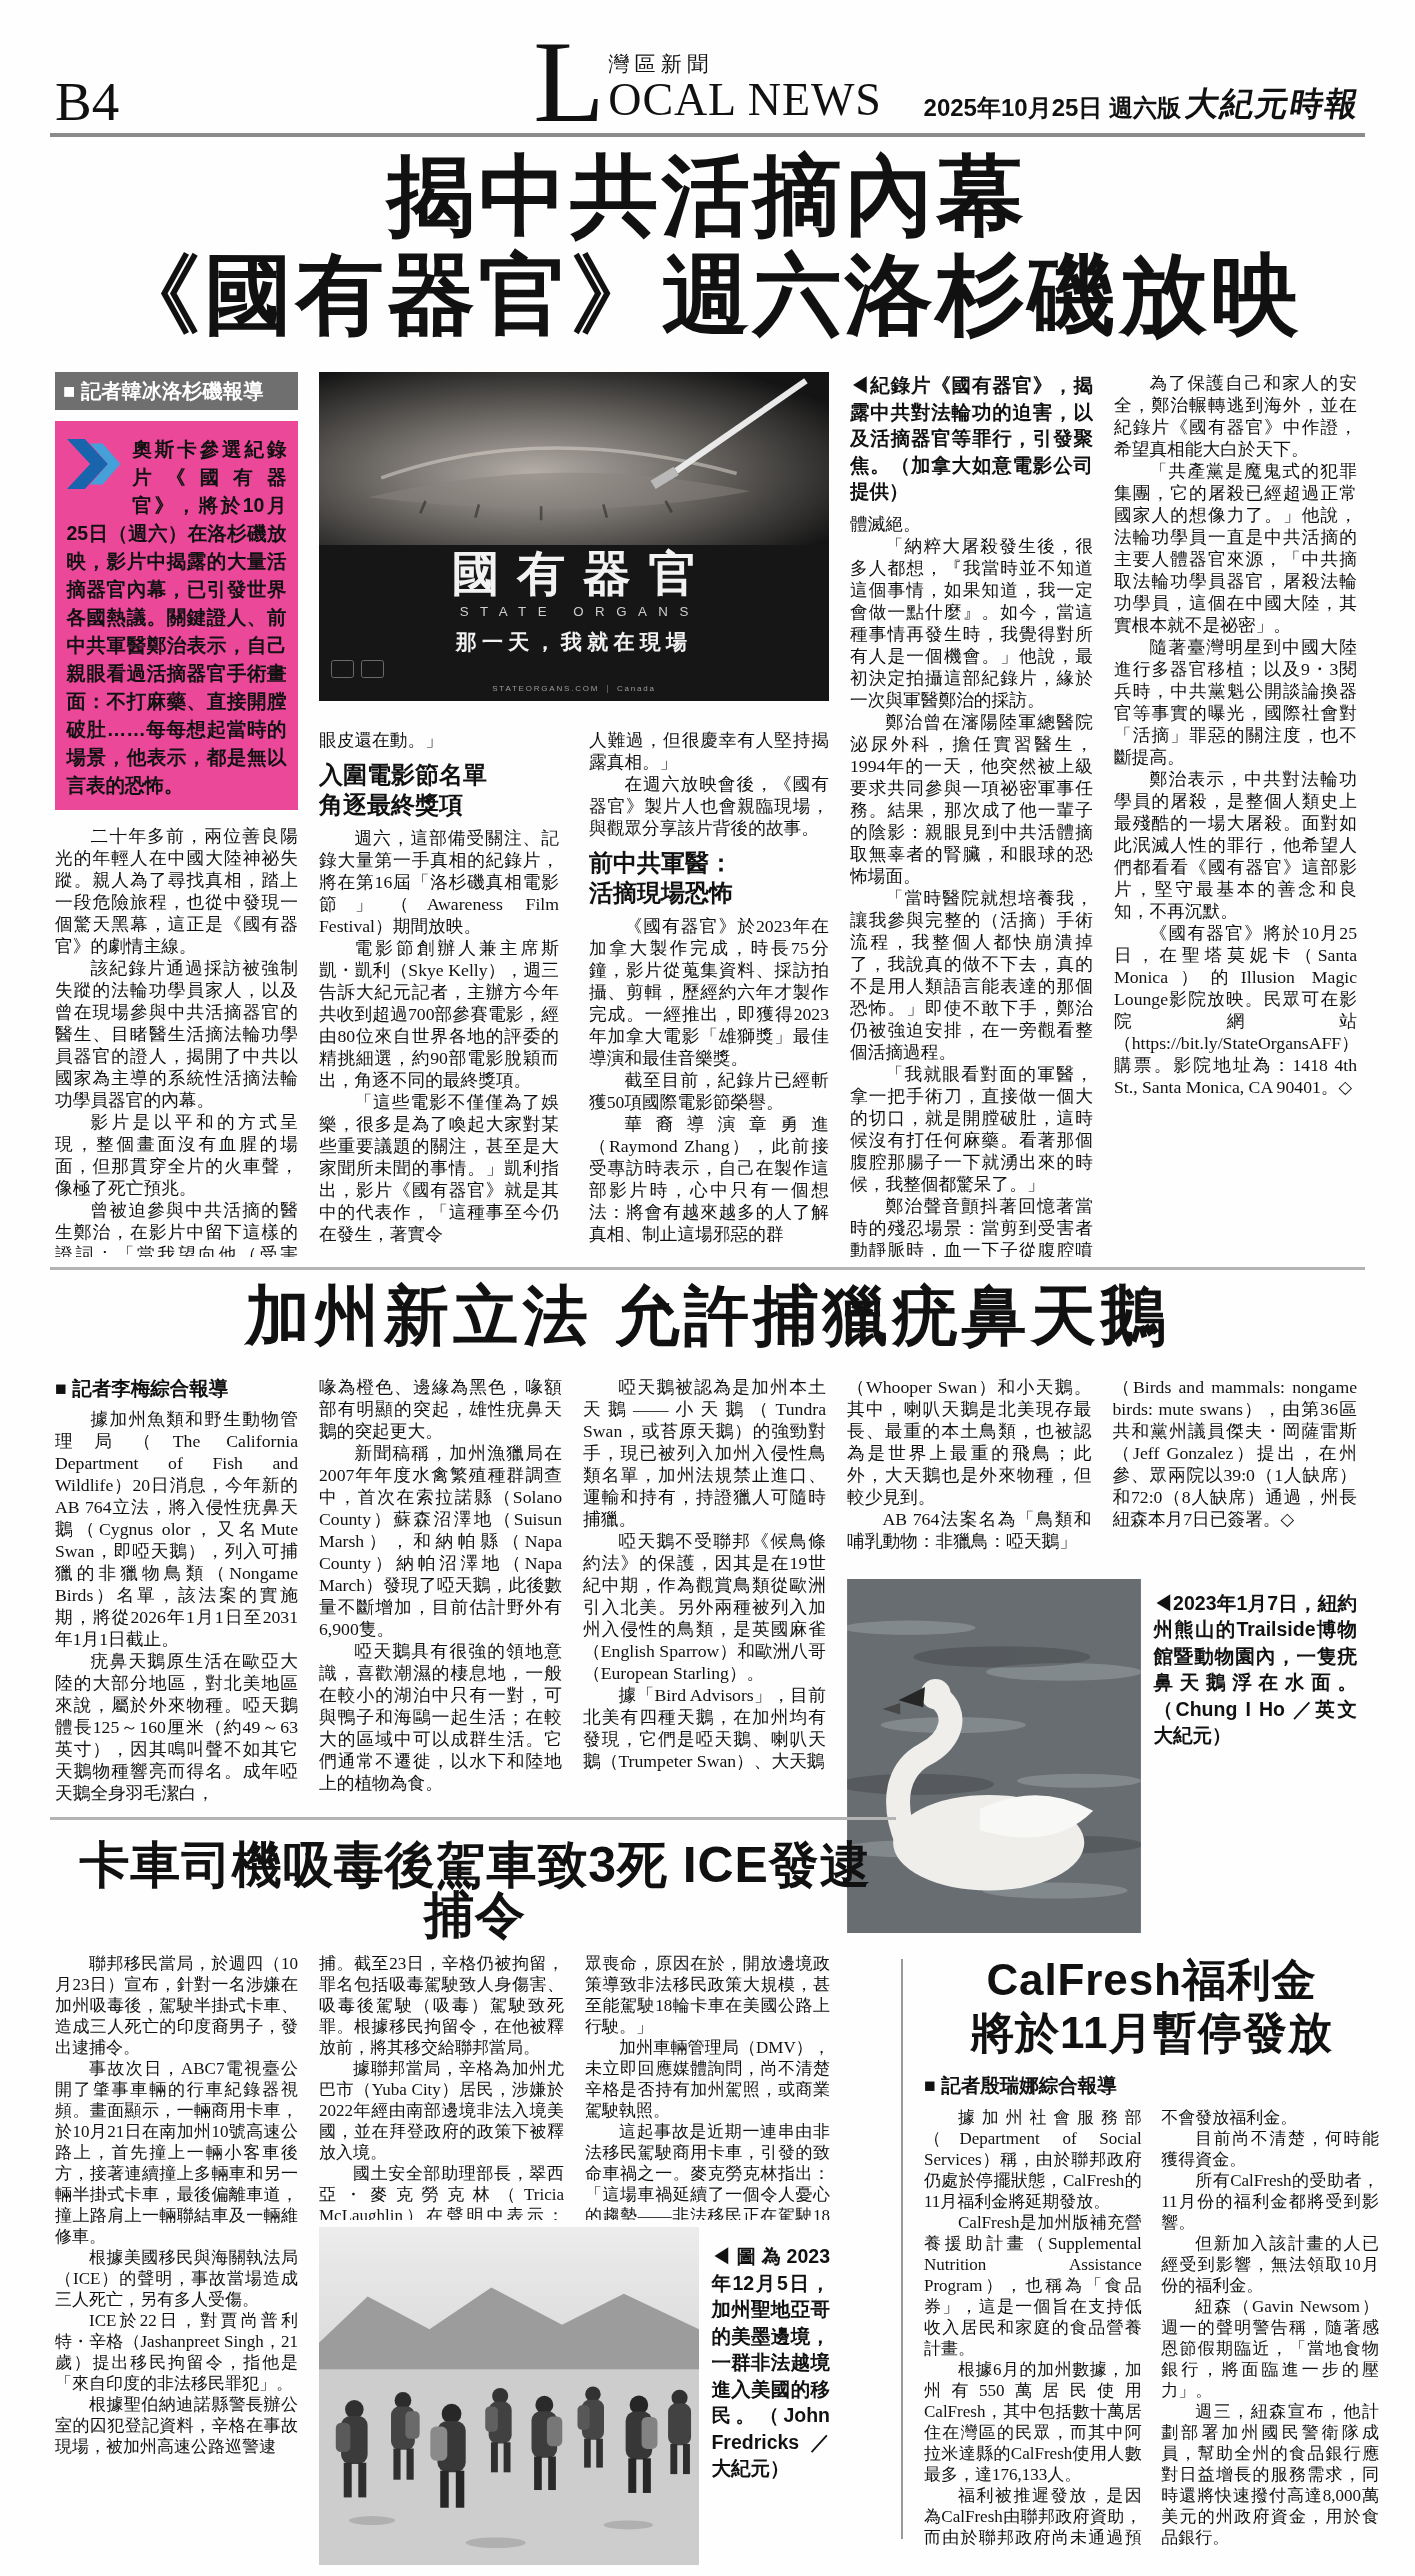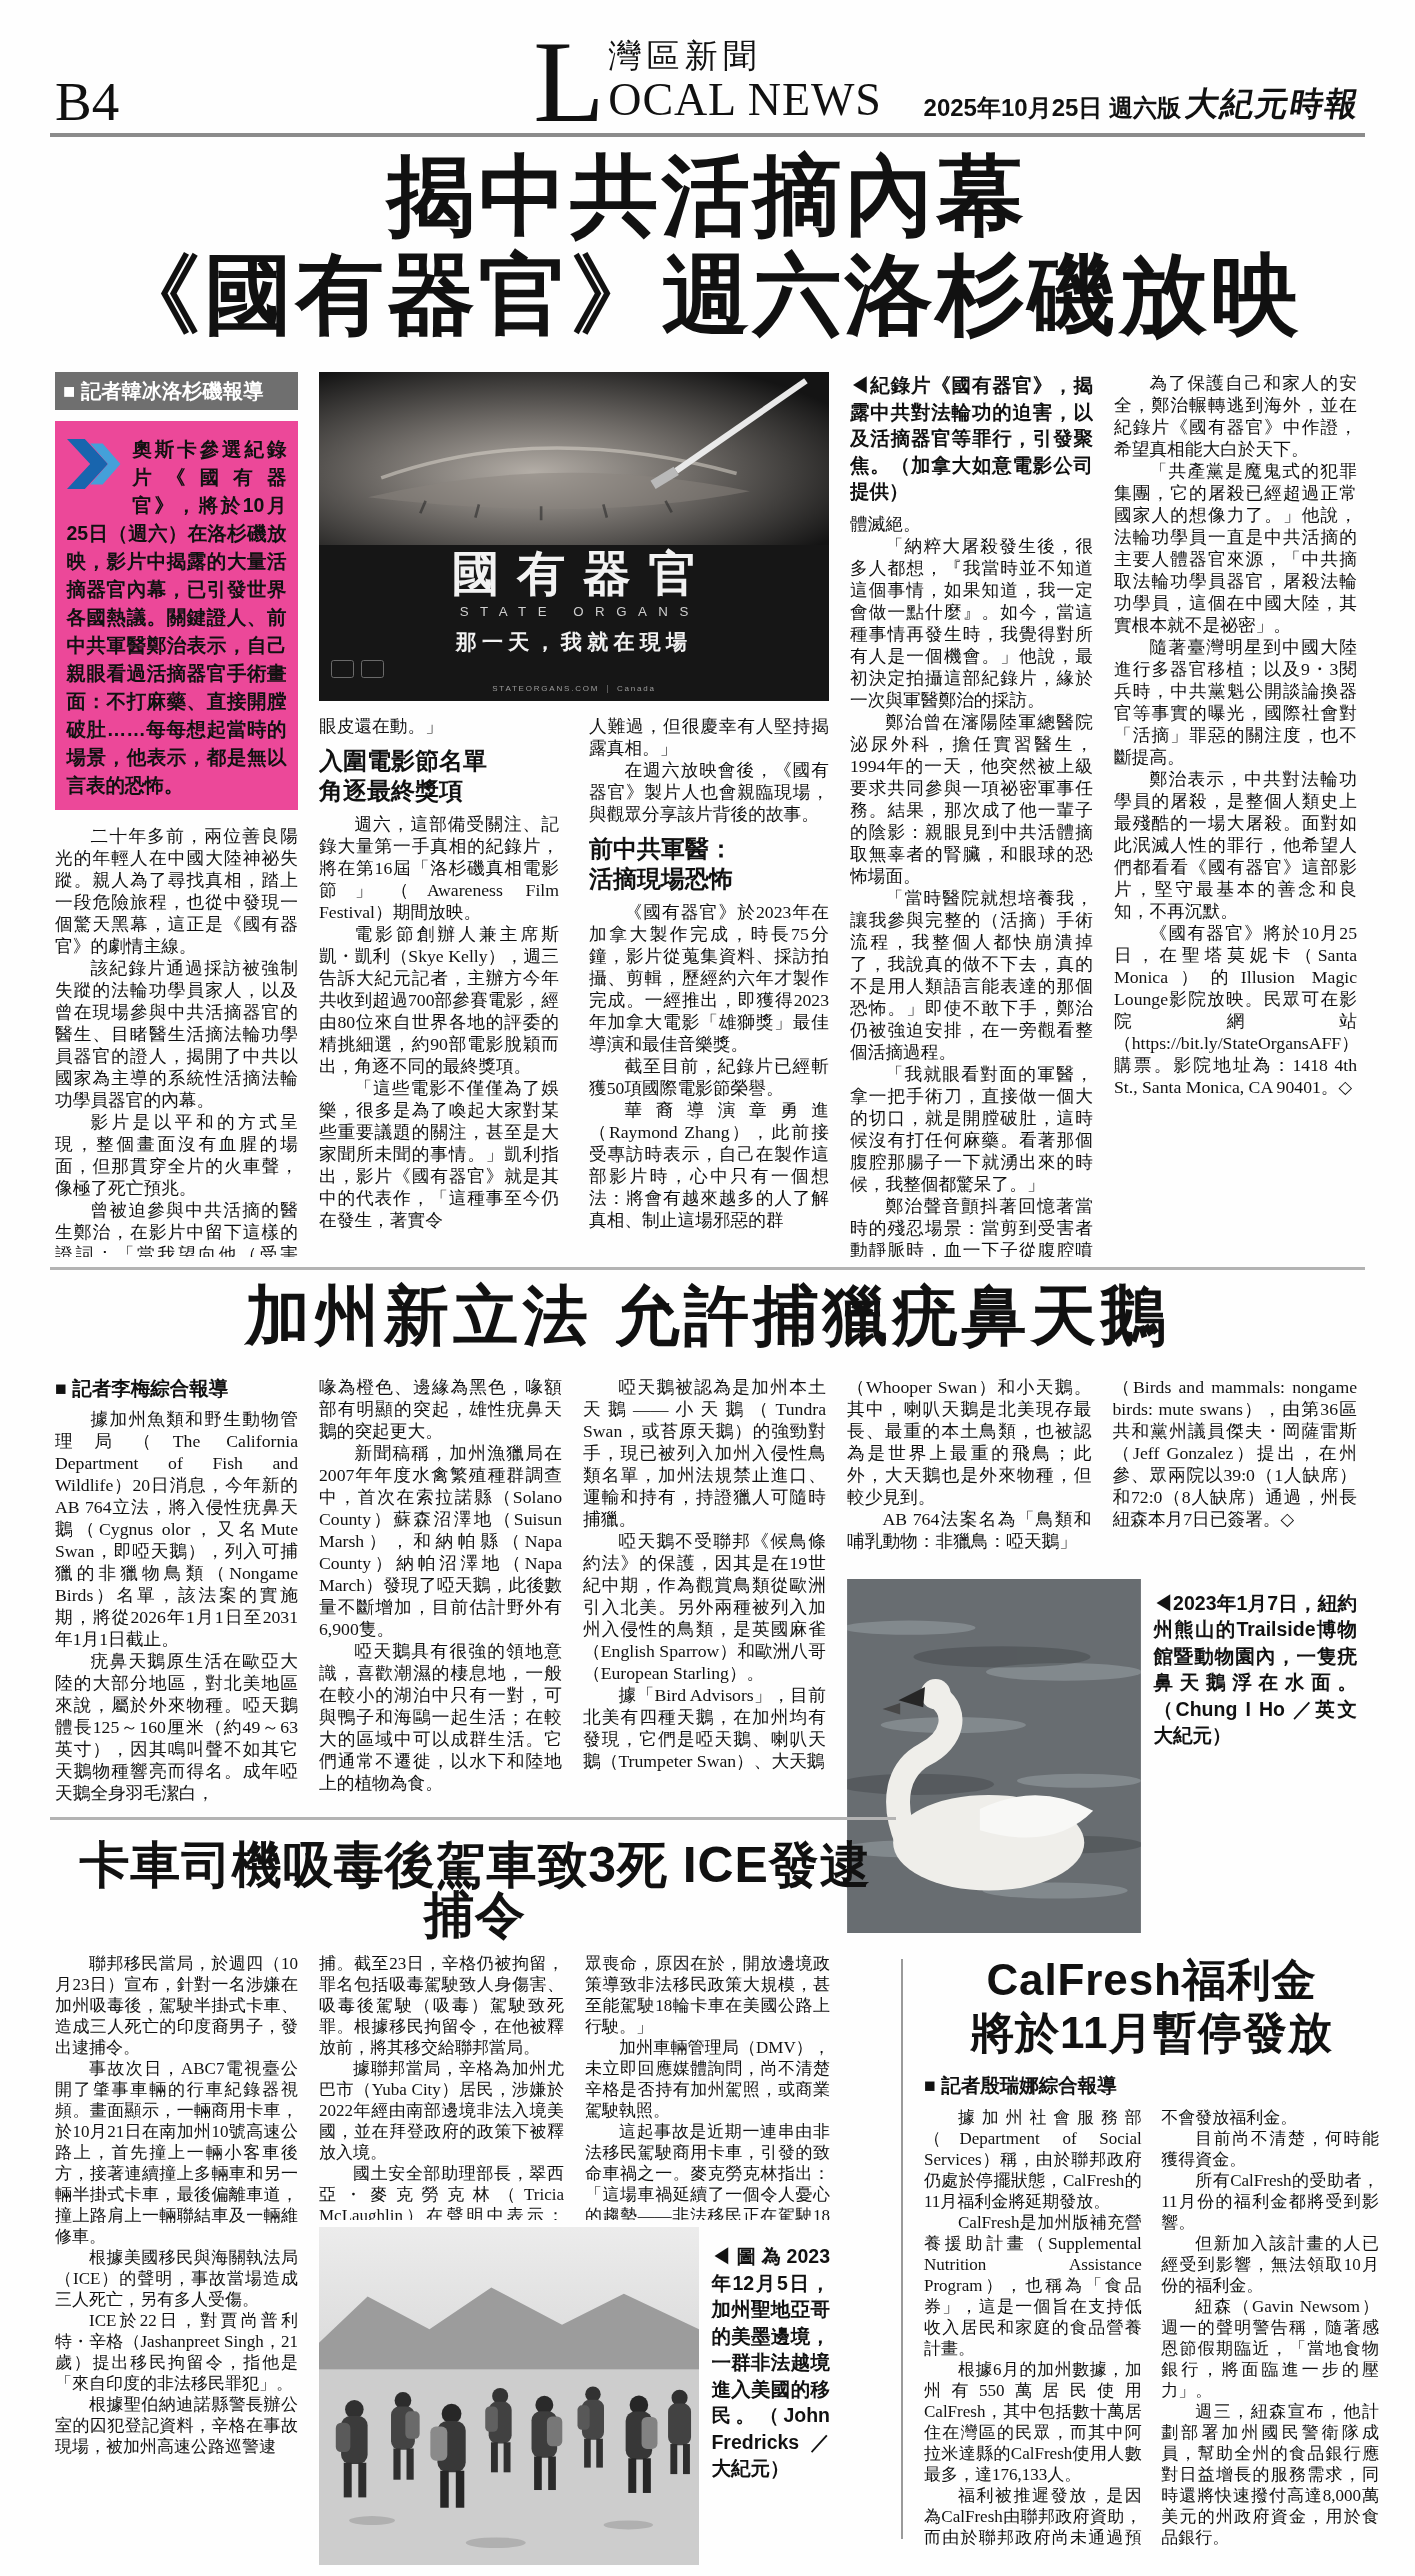--- a/index.html
+++ b/index.html
@@ -5,21 +5,21 @@
   * { box-sizing: border-box; }
   html,body { margin:0; padding:0; background:#e9e9e9; }
   .page { position:relative; width:1415px; height:2576px; background:#fefefe; margin:0 auto;
           font-family:"Liberation Serif","DejaVu Serif",serif; color:#111; overflow:hidden; }
 
   
   .pageno { position:absolute; top:74px; left:55px; font-size:55px; line-height:1; }
   .logo { position:absolute; top:34px; left:50%; transform:translateX(-50%); display:flex; align-items:flex-end; }
   .logo-l { font-size:117px; line-height:.82; }
   .logo-stack { display:flex; flex-direction:column; margin-left:3.5px; padding-bottom:5.3px; }
-  .logo-cn { font-size:33px; letter-spacing:5.3px; line-height:1.15;font-family:Liberation Serif, serif; }
+  .logo-cn { font-size:21px; letter-spacing:5.3px; line-height:1.15;font-family:Liberation Serif, serif; }
   .logo-en { font-size:46px; letter-spacing:0.9px; line-height:1.05; }
   .dateline { position:absolute; right:234px; top:96px; font:700 24px/1 "Liberation Sans","DejaVu Sans",sans-serif; }
   .masthead { position:absolute; right:55px; top:88px; font:900 33px/1 "Liberation Serif",serif;
               transform:skewX(-10deg); letter-spacing:1.8px; }
   .r1 { position:absolute; top:133px; left:50px; right:50px; height:3.5px; background:#8b8b8b; }
   .hrule { position:absolute; height:2.7px; background:#b3b3b3; }
   .r2 { top:1267px; left:50px; right:50px; }
   .r3 { top:1817px; left:50px; width:846px; }
   .vr { position:absolute; top:1959px; left:901px; width:1.8px; height:580px; background:#9a9a9a; }
 
@@ -29,21 +29,21 @@
   .a2-head { position:absolute; top:1283px; left:0; right:0; text-align:center;
              font:900 65px/1 "Liberation Sans",sans-serif; letter-spacing:4.4px; }
   .a3-head { position:absolute; top:1840px; left:55px; width:840px; text-align:center;
              font:900 50px/1 "Liberation Sans",sans-serif; letter-spacing:0.9px; }
   .a4-head { text-align:center; font:900 44px/53px "Liberation Sans",sans-serif; letter-spacing:0.9px; }
 
   
   .a1-body { position:absolute; top:372px; left:55px; width:1306px; height:885px; display:flex; gap:21px; }
   .c { flex:0 0 243px; overflow:hidden; }
   .mid { flex:0 0 510px; display:flex; flex-direction:column; }
-  .mid-cols { display:flex; gap:30px; margin-top:14px; flex:1; overflow:hidden; }
+  .mid-cols { display:flex; gap:30px; margin-top:28px; flex:1; overflow:hidden; }
   .mid-col { flex:1; overflow:hidden; }
 
   .bt { font-size:17.7px; line-height:22px; text-align:justify; margin:0; text-indent:2em; }
   .noind { text-indent:0; }
   .s19 .bt, .s19.bt { font-size:17px; line-height:21px; }
 
   .byline-bar { background:#6f6f6f; color:#fff; font:700 20.3px/1 "Liberation Sans",sans-serif;
                 padding:8.8px 8px; margin-bottom:11.5px; }
   .bl { font:700 19.5px/25px "Liberation Sans",sans-serif; margin:0 0 7px; }
   .lead-box { background:#ec4899; padding:13.3px 11.5px 11.5px; margin-bottom:15px;

